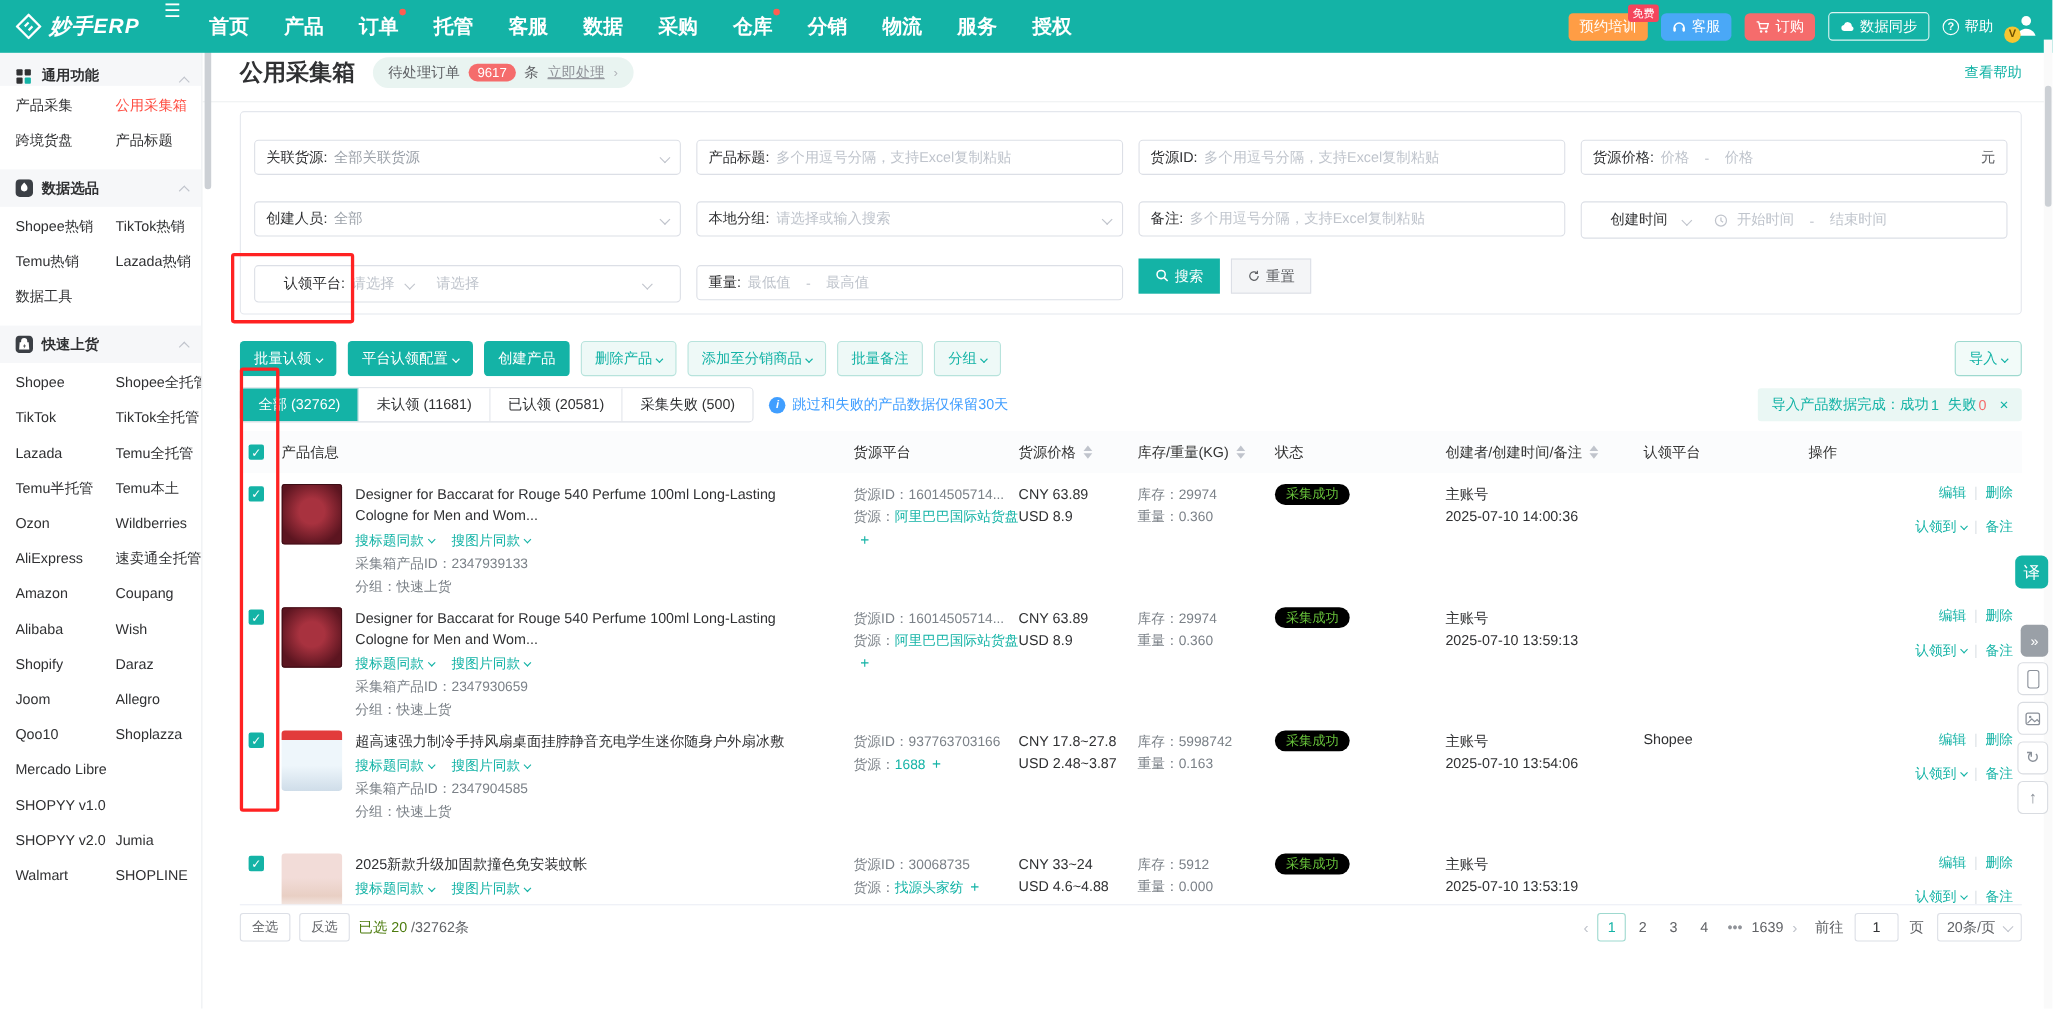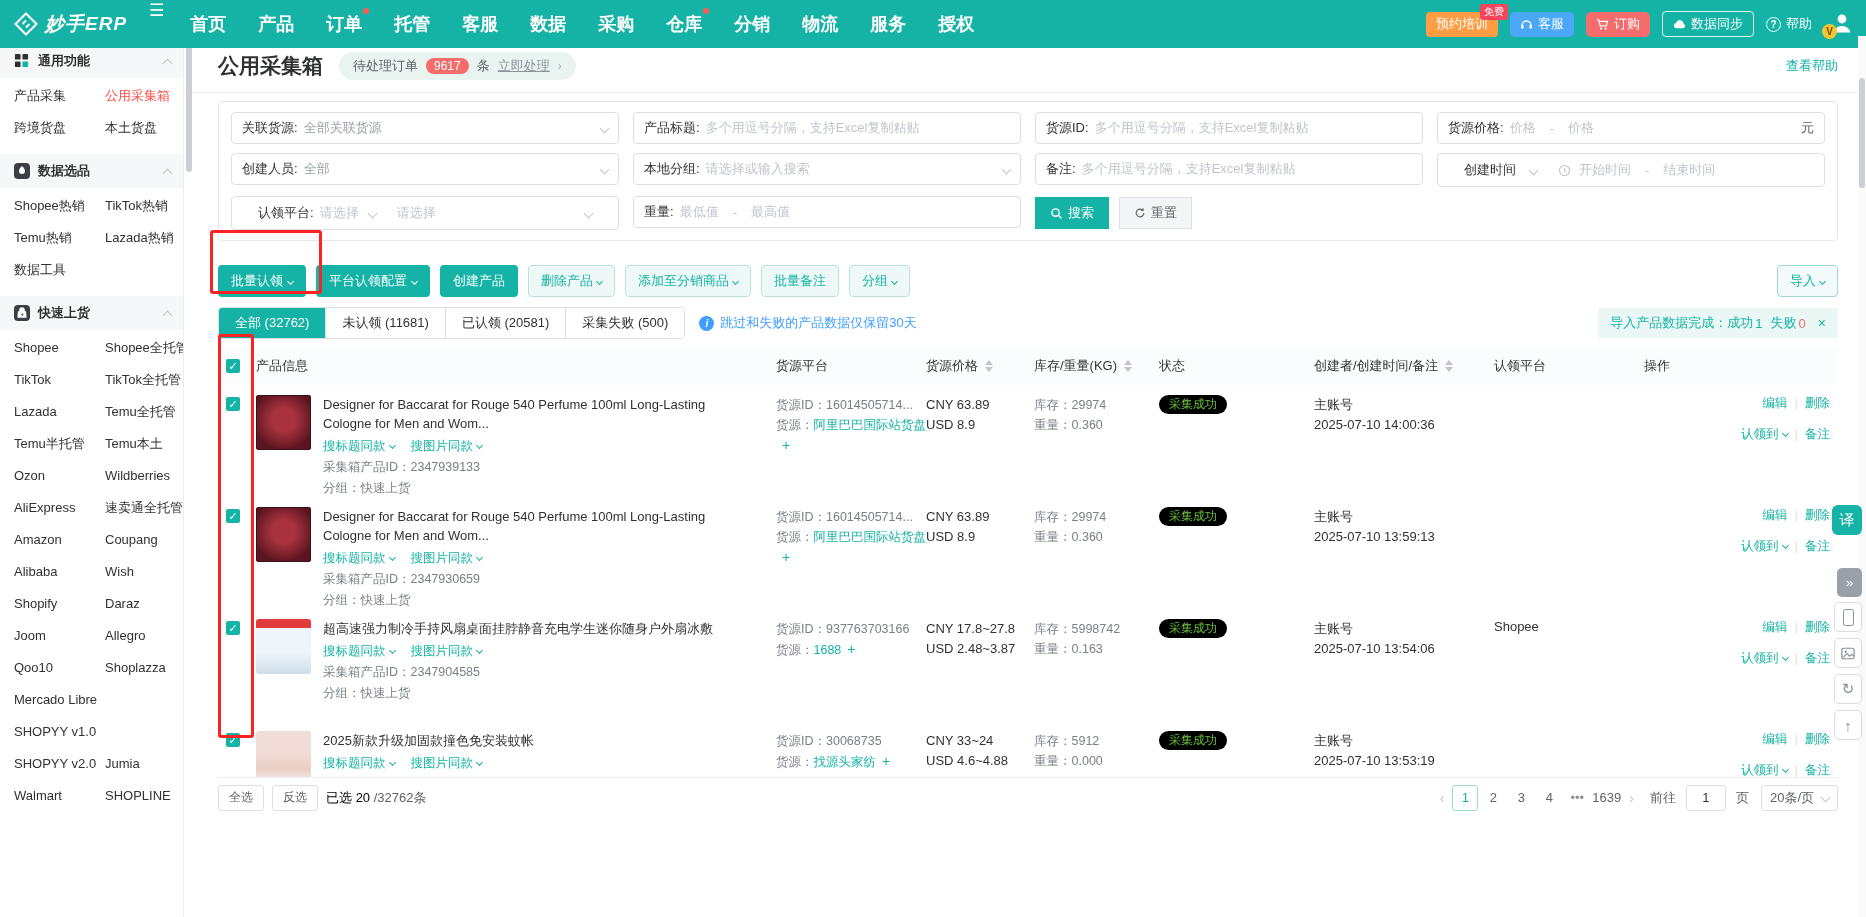--- a/index.html
+++ b/index.html
@@ -29,21 +29,21 @@
   .avatar{position:relative;width:30px;height:26px;cursor:pointer;}
   .avatar svg{position:absolute;right:0;top:0;}
   .vbadge{position:absolute;left:-2px;bottom:-2px;width:15px;height:15px;border-radius:50%;
           background:#f7c531;color:#6b4e00;font-size:10px;font-weight:bold;display:flex;
           align-items:center;justify-content:center;}
   
   .sidebar{position:absolute;left:0;top:36px;width:184px;bottom:0;background:#fff;
            border-right:1px solid #eceef1;overflow:hidden;z-index:5;}
   .sb-head{height:34px;background:#f6f7f9;display:flex;align-items:center;padding:0 12px 0 14px;
            gap:8px;cursor:pointer;margin-top:6px;}
-  .sb-head:first-child{margin-top:8px;}
+  .sb-head:first-child{margin-top:8px;align-items:flex-end;}
   .sb-title{font-size:13px;font-weight:bold;color:#303133;flex:1;}
   .sb-ico{display:inline-flex;width:16px;height:16px;}
   .sb-grid{display:grid;grid-template-columns:91px 1fr;padding:2px 0 4px 14px;}
   .sb-item{height:32px;line-height:32px;font-size:13px;color:#303133;cursor:pointer;
            white-space:nowrap;overflow:hidden;}
   .sb-item.active{color:#ff4d42;}
   .sb-scrollthumb{position:absolute;left:186px;top:44px;width:6px;height:128px;background:#ccd0d5;
                   border-radius:3px;z-index:12;}
   
   .main{position:absolute;left:184px;top:36px;right:0;bottom:0;background:#fff;
@@ -55,21 +55,21 @@
         padding:0 14px;margin-left:16px;font-size:13px;color:#606266;}
   .pill-count{background:#f56c6c;color:#fff;border-radius:10px;padding:1px 8px;font-size:12px;}
   .process-link{color:#909399;text-decoration:underline;cursor:pointer;}
   .pill-arrow{color:#b0b3b8;font-size:12px;}
   .help-link{margin-left:auto;color:#14b3a6;cursor:pointer;font-size:13px;}
   
   .filter-card{margin-top:8px;border:1px solid #e4e7ed;border-radius:4px;padding:10px 12px;}
   .frow{display:grid;grid-template-columns:repeat(4,1fr);gap:9px 14px;margin-top:9px;}
   .frow:first-child{margin-top:0;}
   .ffield{border:1px solid #dcdfe6;border-radius:4px;height:32px;display:flex;align-items:center;
-          padding:0 10px;font-size:13px;background:#fff;position:relative;cursor:pointer;}
+          padding:0 10px;font-size:13px;background:#fff;position:relative;cursor:pointer;margin-top:15px;}
   .flabel{color:#303133;margin-right:6px;white-space:nowrap;}
   .ph{color:#bfc4cc;white-space:nowrap;overflow:hidden;}
   .fval{color:#9aa0a8;}
   .caret-right{margin-left:auto;}
   .chev{display:inline-block;width:7px;height:7px;border-right:1.4px solid #c0c4cc;
         border-bottom:1.4px solid #c0c4cc;transform:rotate(45deg);flex:none;}
   .chev.up{transform:rotate(-135deg);margin-top:4px;}
   .chev.teal{border-color:#14b3a6;width:5px;height:5px;margin-left:4px;vertical-align:2px;}
   .chev.white{border-color:#fff;width:5px;height:5px;margin-left:5px;vertical-align:2px;}
   .rng-sep{color:#c0c4cc;margin:0 14px;}
@@ -133,21 +133,21 @@
   .plus{color:#14b3a6;font-size:14px;margin-left:6px;cursor:pointer;}
   .status-badge{display:inline-block;background:#000000;color:#67c23a;font-size:12px;
                 padding:1px 10px;border-radius:11px;}
   .actions{text-align:right;padding-right:8px;}
   .actions .row{margin-bottom:14px;white-space:nowrap;}
   .sep{color:#dfe4e8;margin:0 7px;}
   
   .footer-bar{height:40px;border-top:1px solid #ebeef5;display:flex;align-items:center;gap:8px;}
   .fbtn{height:26px;padding:0 10px;border:1px solid #dcdfe6;border-radius:3px;background:#fff;
         color:#606266;font-size:12px;cursor:pointer;}
-  .sel-teal{color:#000000;text-align:center;}
+  .sel-teal{color:#4d7c0f;text-align:center;}
   .sel-rest{color:#606266;}
   .pager{margin-left:auto;display:flex;align-items:center;gap:4px;color:#606266;font-size:13px;}
   .pg{min-width:26px;height:26px;line-height:26px;text-align:center;cursor:pointer;border-radius:3px;}
   .pg.active{color:#14b3a6;border:1px solid #9ed9cf;line-height:24px;}
   .pg.ellipsis{cursor:default;color:#909399;}
   .pg-arrow{color:#c0c4cc;font-size:14px;padding:0 4px;cursor:pointer;}
   .goto-input{width:40px;height:26px;border:1px solid #dcdfe6;border-radius:3px;text-align:center;
               font-size:13px;color:#303133;margin:0 6px;}
   .size-select{height:26px;border:1px solid #dcdfe6;border-radius:3px;display:flex;align-items:center;
                padding:0 8px;gap:8px;margin-left:8px;cursor:pointer;color:#606266;}
@@ -258,21 +258,21 @@
             <rect x="9" y="9" width="6" height="6" rx="1" fill="#14b3a6"></rect>
           </svg>
         </span>
         <span class="sb-title">通用功能</span>
         <span class="chev up"></span>
       </div>
       <div class="sb-grid">
         <div class="sb-item">产品采集</div>
         <div class="sb-item active">公用采集箱</div>
         <div class="sb-item">跨境货盘</div>
-        <div class="sb-item">本土货盘</div>
+        <div class="sb-item">产品标题</div>
       </div>
       <div class="sb-head">
         <span class="sb-ico">
           <svg width="16" height="16" viewBox="0 0 16 16">
             <rect width="16" height="16" rx="4" fill="#3b3f45"></rect>
             <path d="M8 3c-1.8 2-3 3.2-3 5a3 3 0 0 0 6 0c0-1.8-1.2-3-3-5z" fill="#fff"></path>
           </svg>
         </span>
         <span class="sb-title">数据选品</span>
         <span class="chev up"></span>

